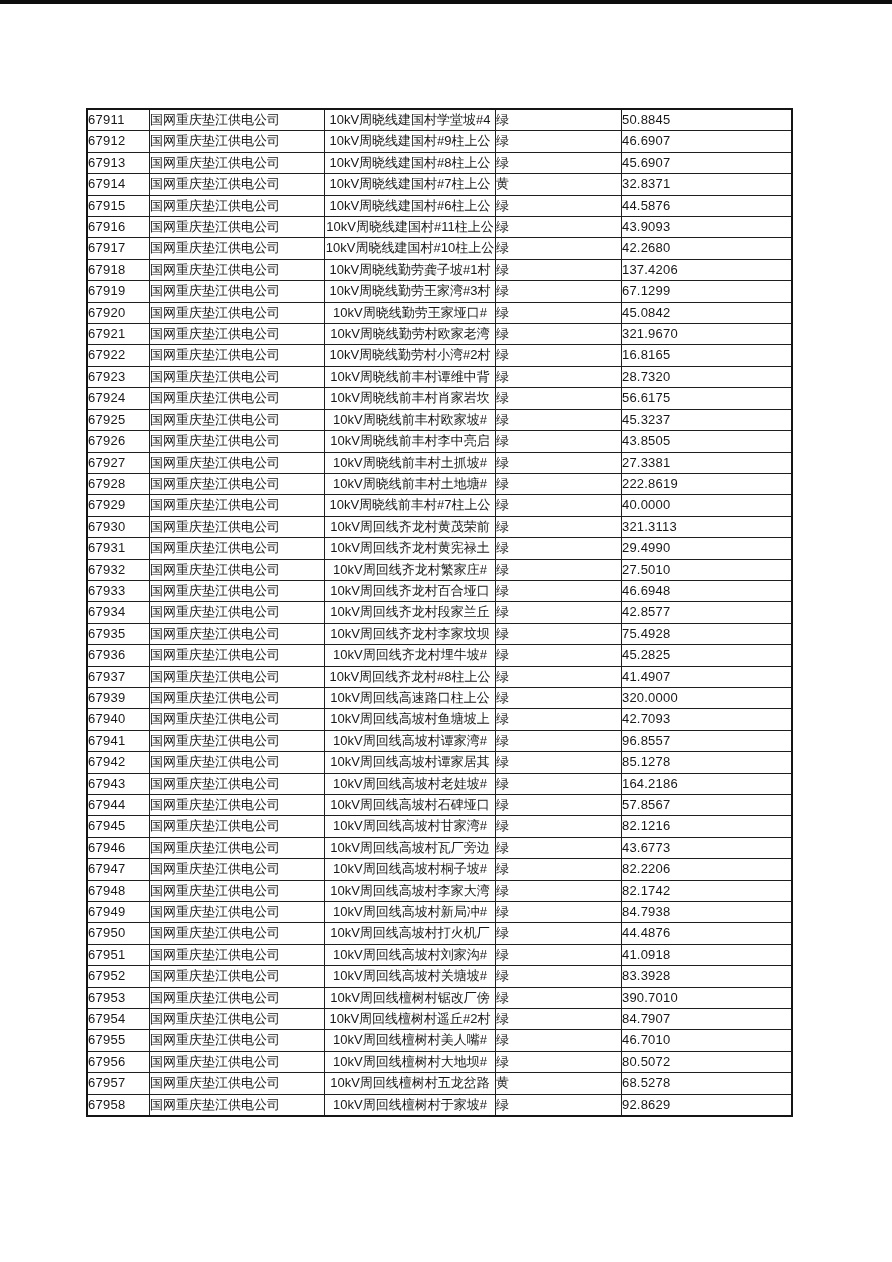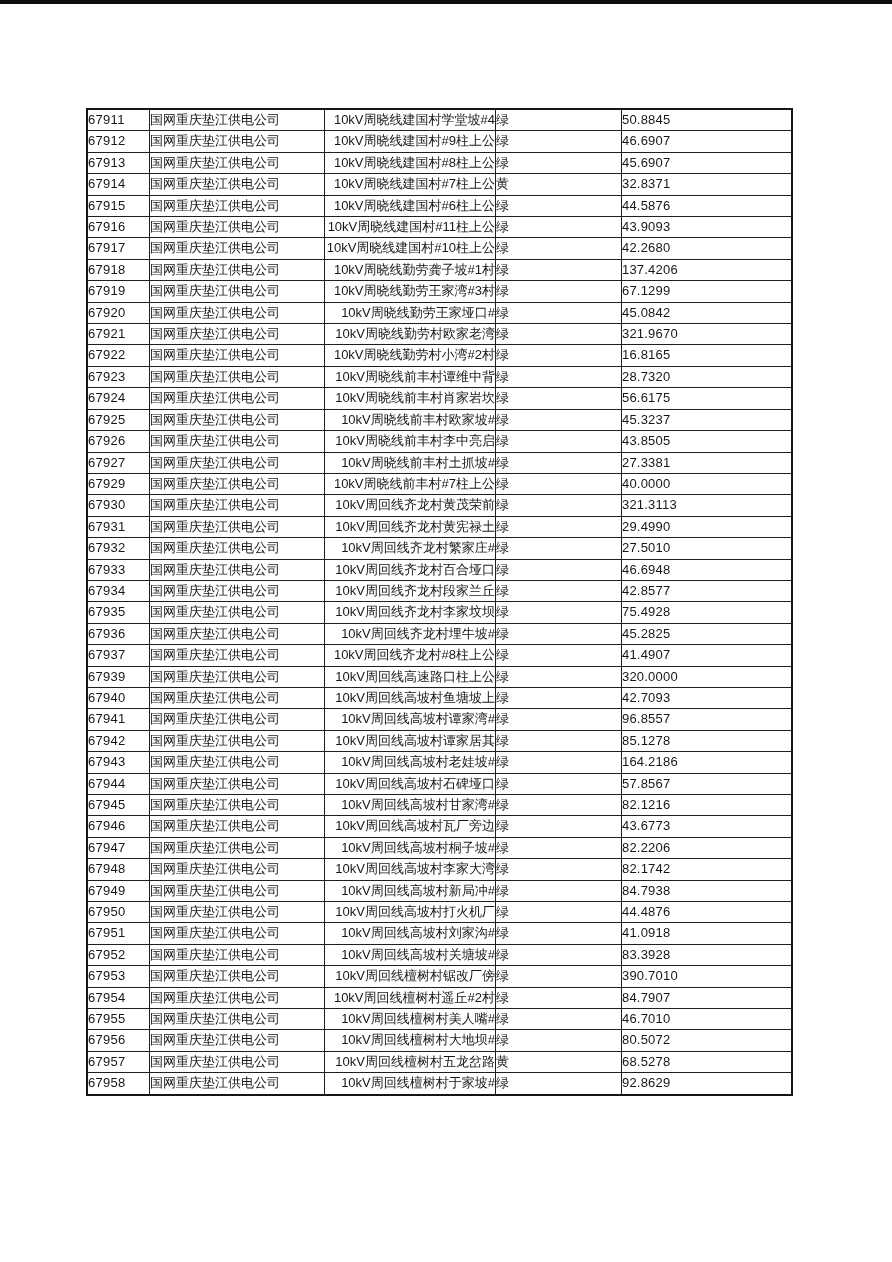--- a/index.html
+++ b/index.html
@@ -38,21 +38,21 @@
     padding: 0;
     font-size: 13px;
     line-height: 20.4px;
     color: #171717;
     white-space: nowrap;
     overflow: hidden;
     vertical-align: middle;
   }
   td.c0 { width: 61px;  text-align: left; letter-spacing: 0.3px; }
   td.c1 { width: 174px; text-align: left; padding-left: 4px; }
-  td.c2 { width: 170px; text-align: right; padding-left: 3px; border-radius: 6px; }
+  td.c2 { width: 170px; text-align: center; padding-left: 3px; border-radius: 6px; }
   td.c3 { width: 125px; text-align: left; padding-left: 1px; }
   td.c4 { width: 169px; text-align: left; letter-spacing: 0.2px; }
 </style>
 </head>
 <body>
 
 <div class="top-bar"></div>
 
 <table class="grid">
   <tbody>
@@ -169,20 +169,27 @@
         <td class="c4">43.8505</td>
       </tr>
       <tr>
         <td class="c0">67927</td>
         <td class="c1">国网重庆垫江供电公司</td>
         <td class="c2">10kV周晓线前丰村土抓坡#</td>
         <td class="c3">绿</td>
         <td class="c4">27.3381</td>
       </tr>
       <tr>
+        <td class="c0">67928</td>
+        <td class="c1">国网重庆垫江供电公司</td>
+        <td class="c2">10kV周晓线前丰村土地塘#</td>
+        <td class="c3">绿</td>
+        <td class="c4">222.8619</td>
+      </tr>
+      <tr>
         <td class="c0">67929</td>
         <td class="c1">国网重庆垫江供电公司</td>
         <td class="c2">10kV周晓线前丰村#7柱上公</td>
         <td class="c3">绿</td>
         <td class="c4">40.0000</td>
       </tr>
       <tr>
         <td class="c0">67930</td>
         <td class="c1">国网重庆垫江供电公司</td>
         <td class="c2">10kV周回线齐龙村黄茂荣前</td>

